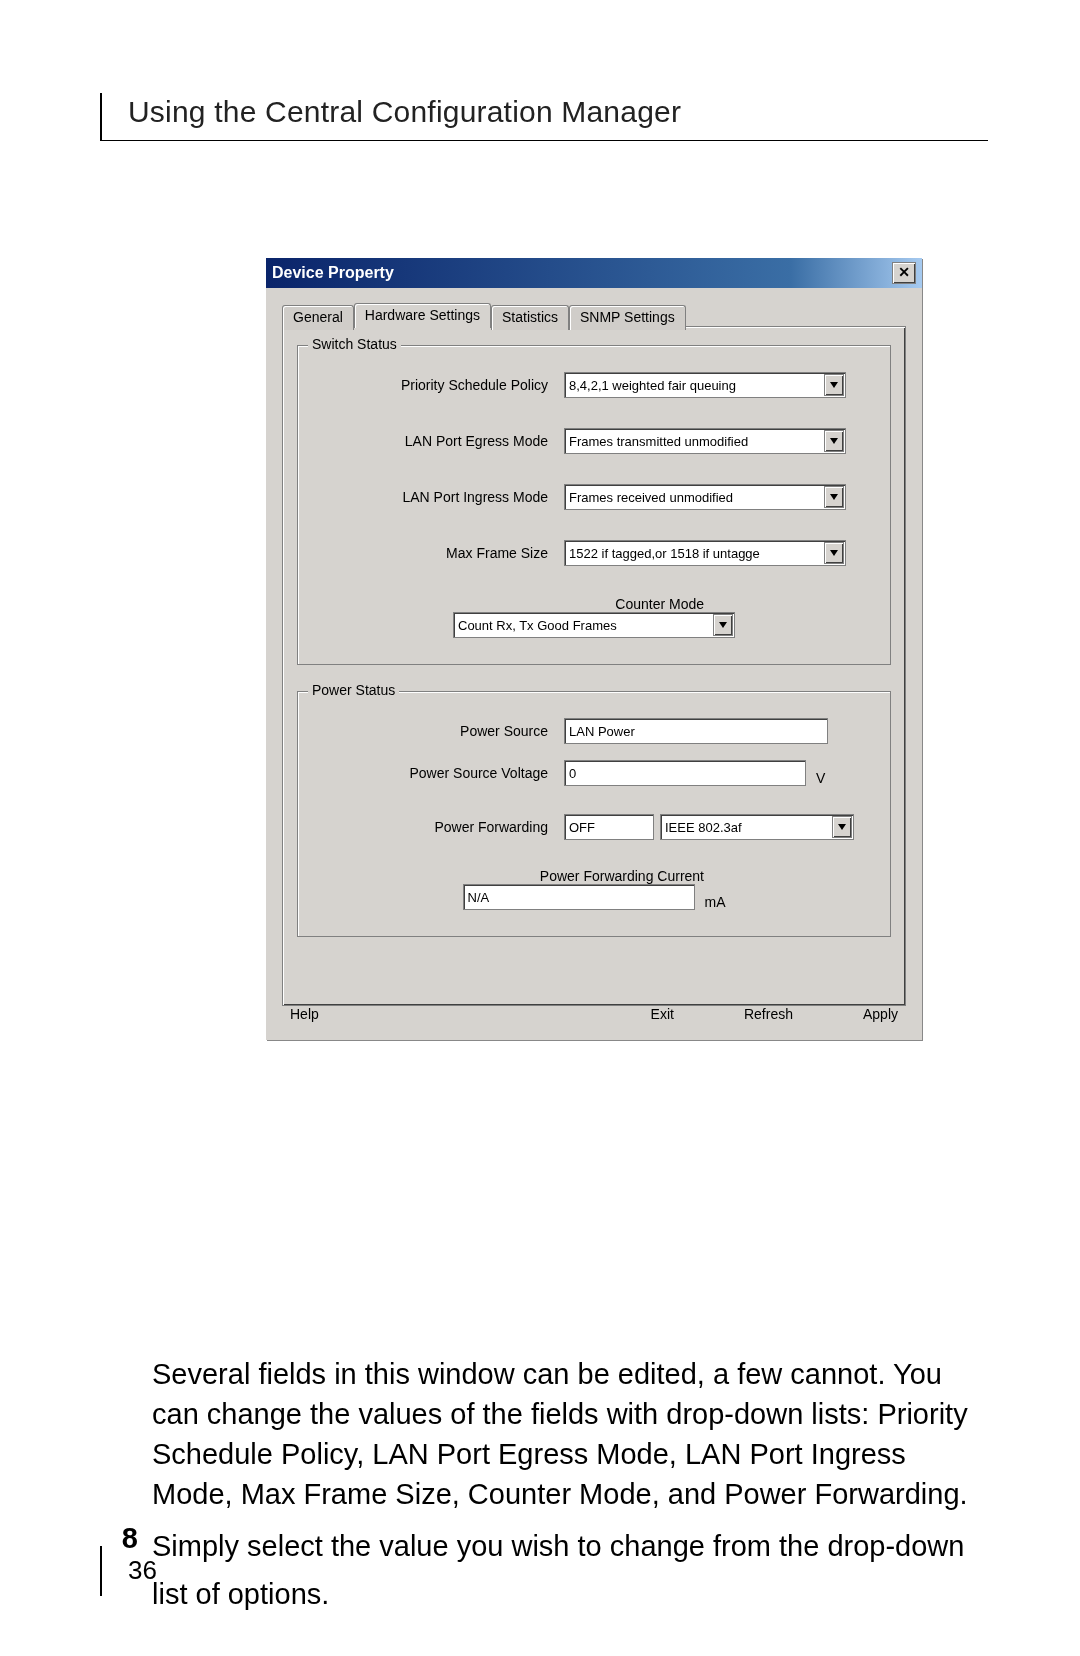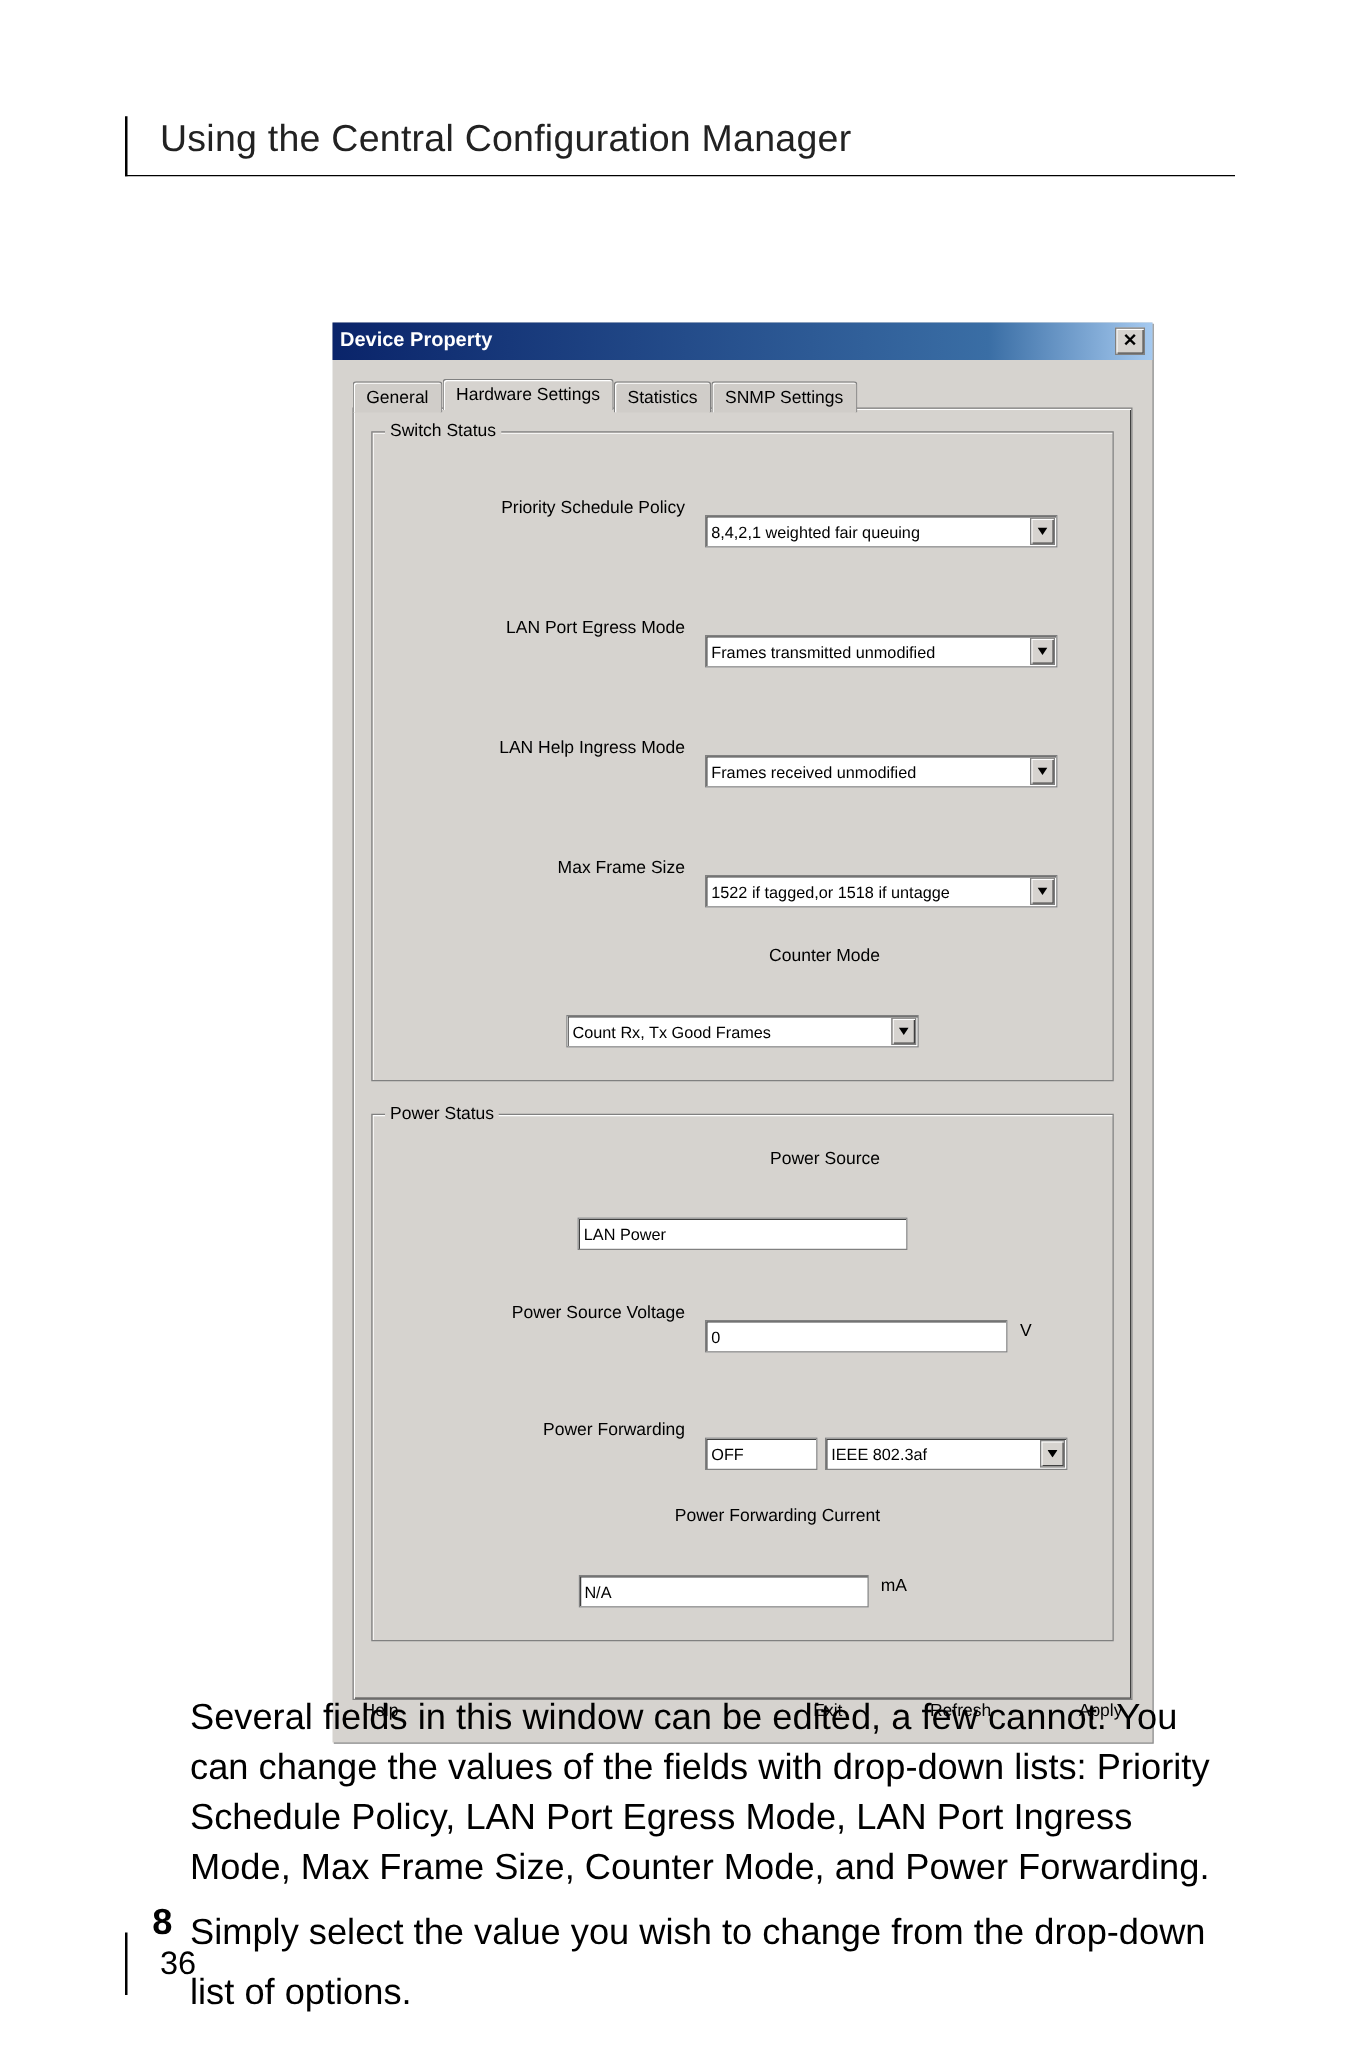--- a/index.html
+++ b/index.html
@@ -143,23 +143,22 @@
 .row:last-child { margin-bottom: 6px; flex-direction: column; }
 .row .lbl {
   width: 236px;
   text-align: right;
   padding-right: 16px;
   font-size: 14px;
 }
 .field {
   flex: 1;
   display: flex;
-  align-items: flex-start;
+  align-items: flex-end;
   gap: 6px;
-  margin-top: 40px;
 }
 .dropdown, .textbox {
   height: 24px;
   background: #fff;
   border: 1px solid #808080;
   box-shadow: inset 1px 1px 0 #404040, inset -1px -1px 0 #fff;
   display: flex;
   align-items: center;
   font-size: 13px;
   padding: 0 4px;
@@ -294,21 +293,21 @@
                 <span class="dd-arrow">
                     <svg viewBox="0 0 8 6">
                       <path d="M0 0h8L4 6z" fill="#000"></path>
                     </svg>
                   </span>
               </div>
             </div>
           </div>
 
           <div class="row">
-            <div class="lbl">LAN Help Ingress Mode</div>
+            <div class="lbl">LAN Port Ingress Mode</div>
             <div class="field">
               <div class="dropdown w-full">
                 <span>Frames received unmodified</span>
                 <span class="dd-arrow">
                     <svg viewBox="0 0 8 6">
                       <path d="M0 0h8L4 6z" fill="#000"></path>
                     </svg>
                   </span>
               </div>
             </div>
@@ -339,21 +338,21 @@
                     </svg>
                   </span>
               </div>
             </div>
           </div>
         </div>
 
         <div class="groupbox">
           <div class="legend">Power Status</div>
 
-          <div class="row" style="margin-bottom:16px;flex-direction:column;">
+          <div class="row" style="margin-bottom:16px;">
             <div class="lbl">Power  Source</div>
             <div class="field">
               <div class="textbox w-full">
                 <span>LAN Power</span>
               </div>
             </div>
           </div>
 
           <div class="row" style="margin-bottom:28px;">
             <div class="lbl">Power Source Voltage</div>

